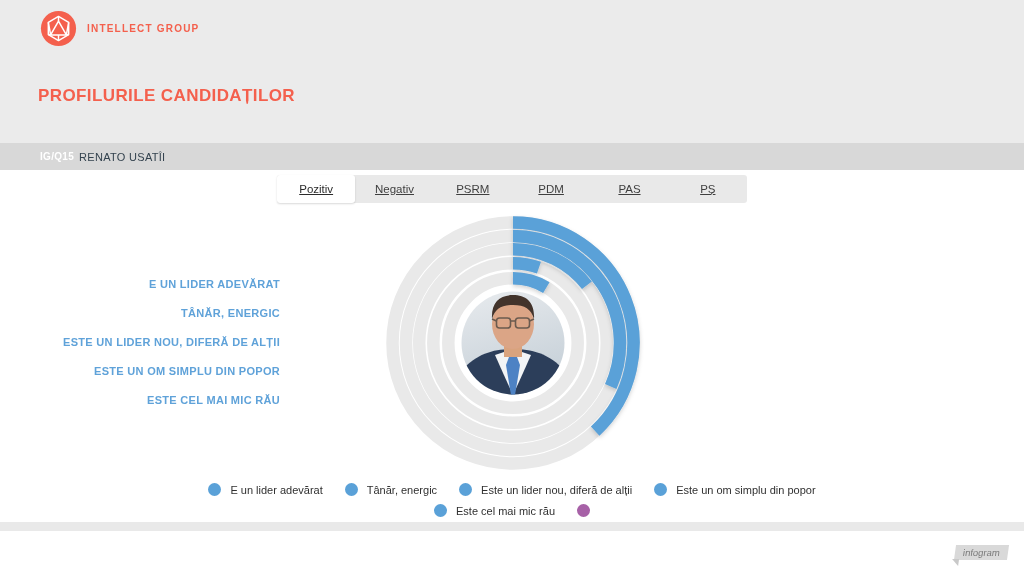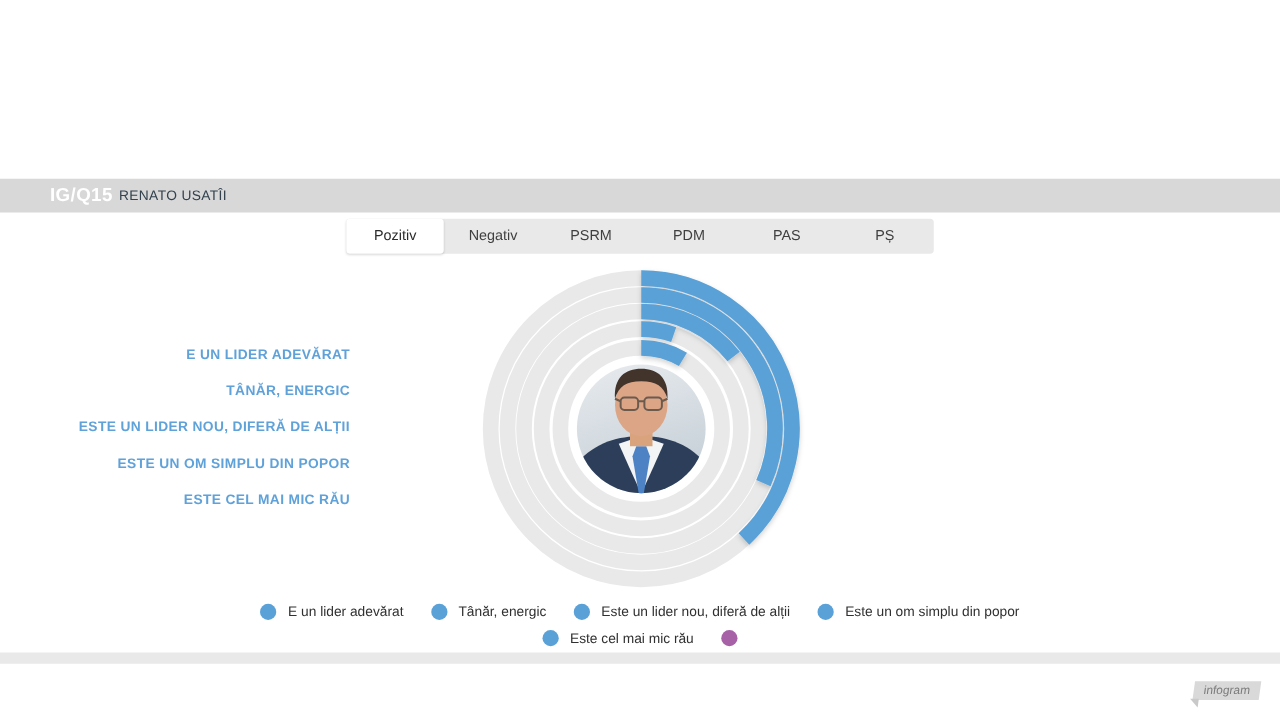--- a/index.html
+++ b/index.html
@@ -8,26 +8,26 @@
 
   
   .top-section{position:absolute;left:0;top:0;width:1024px;height:143px;background:#ebebeb;}
   .logo-wrap{position:absolute;left:40px;top:10px;display:flex;align-items:center;}
   .logo-circle{width:37px;height:37px;}
   .brand-name{margin-left:10px;color:#f4604d;font-size:10px;font-weight:bold;letter-spacing:1.2px;}
   .page-title{position:absolute;left:38px;top:86px;color:#f4604d;font-size:17px;font-weight:bold;letter-spacing:.4px;}
 
   
   .subject-bar{position:absolute;left:0;top:143px;width:1024px;height:27px;background:#d8d8d8;display:flex;align-items:center;}
-  .subject-bar .code{margin-left:40px;color:#ffffff;font-size:15px;font-weight:bold;letter-spacing:.3px;}
+  .subject-bar .code{margin-left:40px;color:#ffffff;font-size:10px;font-weight:bold;letter-spacing:.3px;}
   .subject-bar .name{margin-left:5px;color:#33424e;font-size:11px;font-weight:normal;letter-spacing:.3px;}
 
   
   .tab-bar{position:absolute;left:277px;top:175px;width:470px;height:28px;background:#e9e9e9;border-radius:3px;display:flex;}
-  .tab{flex:1 1 0;display:flex;align-items:center;justify-content:center;font-size:11.5px;color:#3f3f3f;cursor:pointer;border-radius:3px;}
+  .tab{flex:1 1 0;display:flex;align-items:center;justify-content:center;font-size:11.5px;color:#3f3f3f;cursor:pointer;border-radius:3px;text-decoration:underline;}
   .tab.active{background:#ffffff;box-shadow:0 1px 2px rgba(0,0,0,.15);color:#2b2b2b;}
 
   
   .axis-labels{position:absolute;left:0;top:270px;width:280px;}
   .axis-label{height:29px;line-height:29px;text-align:right;color:#5fa2d9;font-size:11px;font-weight:bold;letter-spacing:.3px;}
 
   
   .chart-wrap{position:absolute;left:373px;top:203px;width:280px;height:280px;}
 
   
@@ -45,20 +45,34 @@
     display:flex;align-items:center;justify-content:center;color:#7b7b7b;font-size:9.5px;
     transform:skewX(-8deg);cursor:pointer;}
   .infogram-badge:after{content:"";position:absolute;left:-2px;bottom:-6px;width:0;height:0;
     border-left:7px solid transparent;border-top:7px solid #c9c9c9;}
 </style>
 </head>
 <body>
 
 <div id="page">
 
+  <div class="top-section">
+    <div class="logo-wrap">
+      <svg class="logo-circle" viewBox="0 0 40 40">
+        <circle cx="20" cy="20" r="19" fill="#f4604d"></circle>
+        <g stroke="#ffffff" stroke-width="1.6" fill="none" stroke-linejoin="round">
+          <polygon points="20,7 31,13.5 31,26.5 20,33 9,26.5 9,13.5"></polygon>
+          <polygon points="20,12 28.5,27 11.5,27"></polygon>
+          <path d="M20,7 L20,12 M31,13.5 L28.5,27 M9,13.5 L11.5,27 M31,26.5 L28.5,27 M9,26.5 L11.5,27 M20,33 L20,27"></path>
+        </g>
+      </svg>
+      <span class="brand-name">INTELLECT GROUP</span>
+    </div>
+    <div class="page-title">PROFILURILE CANDIDAȚILOR</div>
+  </div>
 
   <div class="subject-bar">
     <span class="code">IG/Q15</span>
     <span class="name">RENATO USATÎI</span>
   </div>
 
   <div class="tab-bar">
       <div class="tab active">Pozitiv</div>
       <div class="tab">Negativ</div>
       <div class="tab">PSRM</div>

